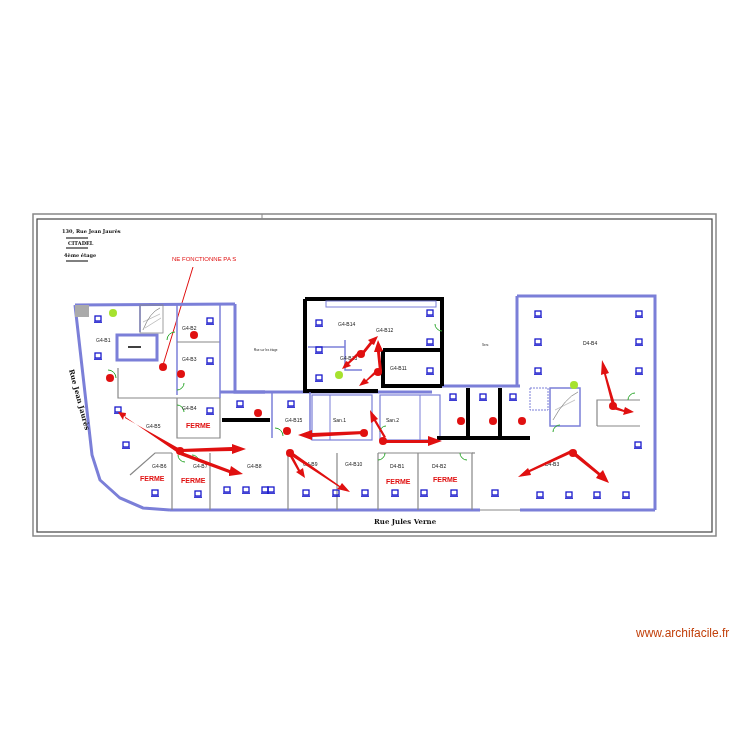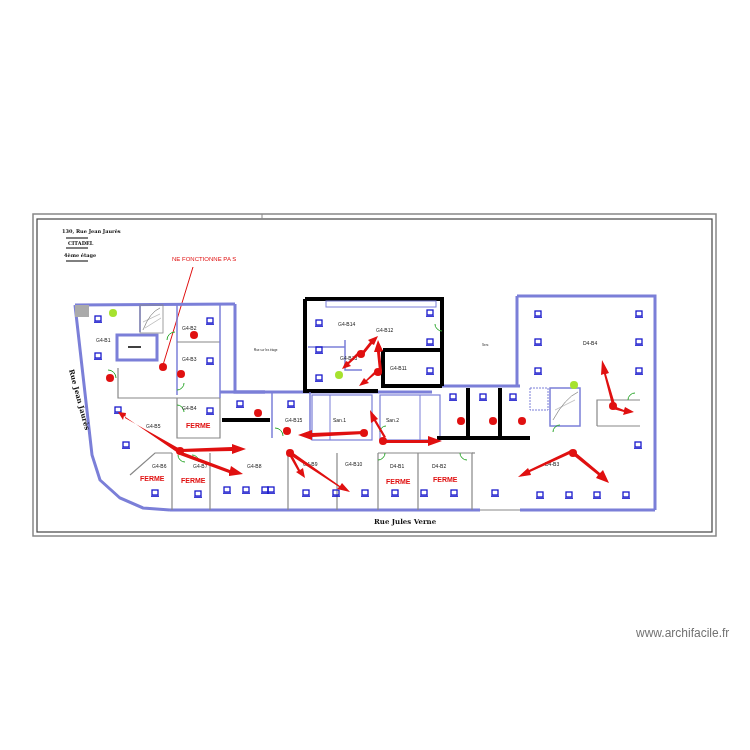--- a/index.html
+++ b/index.html
@@ -17,21 +17,21 @@
   .ferme{font-family:"Liberation Sans",sans-serif;font-size:7px;fill:#e01010;font-weight:bold;}
   .title-txt{font-family:"DejaVu Serif",serif;font-size:5px;fill:#111;font-weight:bold;}
   .street{font-family:"DejaVu Serif",serif;font-size:7px;fill:#111;font-weight:bold;}
   .note{font-family:"Liberation Sans",sans-serif;font-size:6px;fill:#e01010;}
   .redline{stroke:#e01010;stroke-width:1;}
   .dot-red{fill:#e01010;}
   .dot-green{fill:#a6e22e;}
   .arrow{fill:#e01010;}
   .wp{fill:none;stroke:#1a1acc;stroke-width:1.3;}
   .wp-base{stroke:#1a1acc;stroke-width:1.3;}
-  #watermark{position:absolute;left:636px;top:626px;font-family:"Liberation Sans",sans-serif;font-size:12px;color:#737373;}
+  #watermark{position:absolute;left:636px;top:626px;font-family:"Liberation Sans",sans-serif;font-size:12px;color:#c2410c;}
 </style>
 </head>
 <body>
 
 <svg id="plan" viewBox="0 0 750 750" xmlns="http://www.w3.org/2000/svg">
   <defs>
     <g id="wst">
       <rect x="-3" y="-4" width="6" height="5" class="wp"></rect>
       <line x1="-4" y1="2.2" x2="4" y2="2.2" class="wp-base"></line>
     </g>

